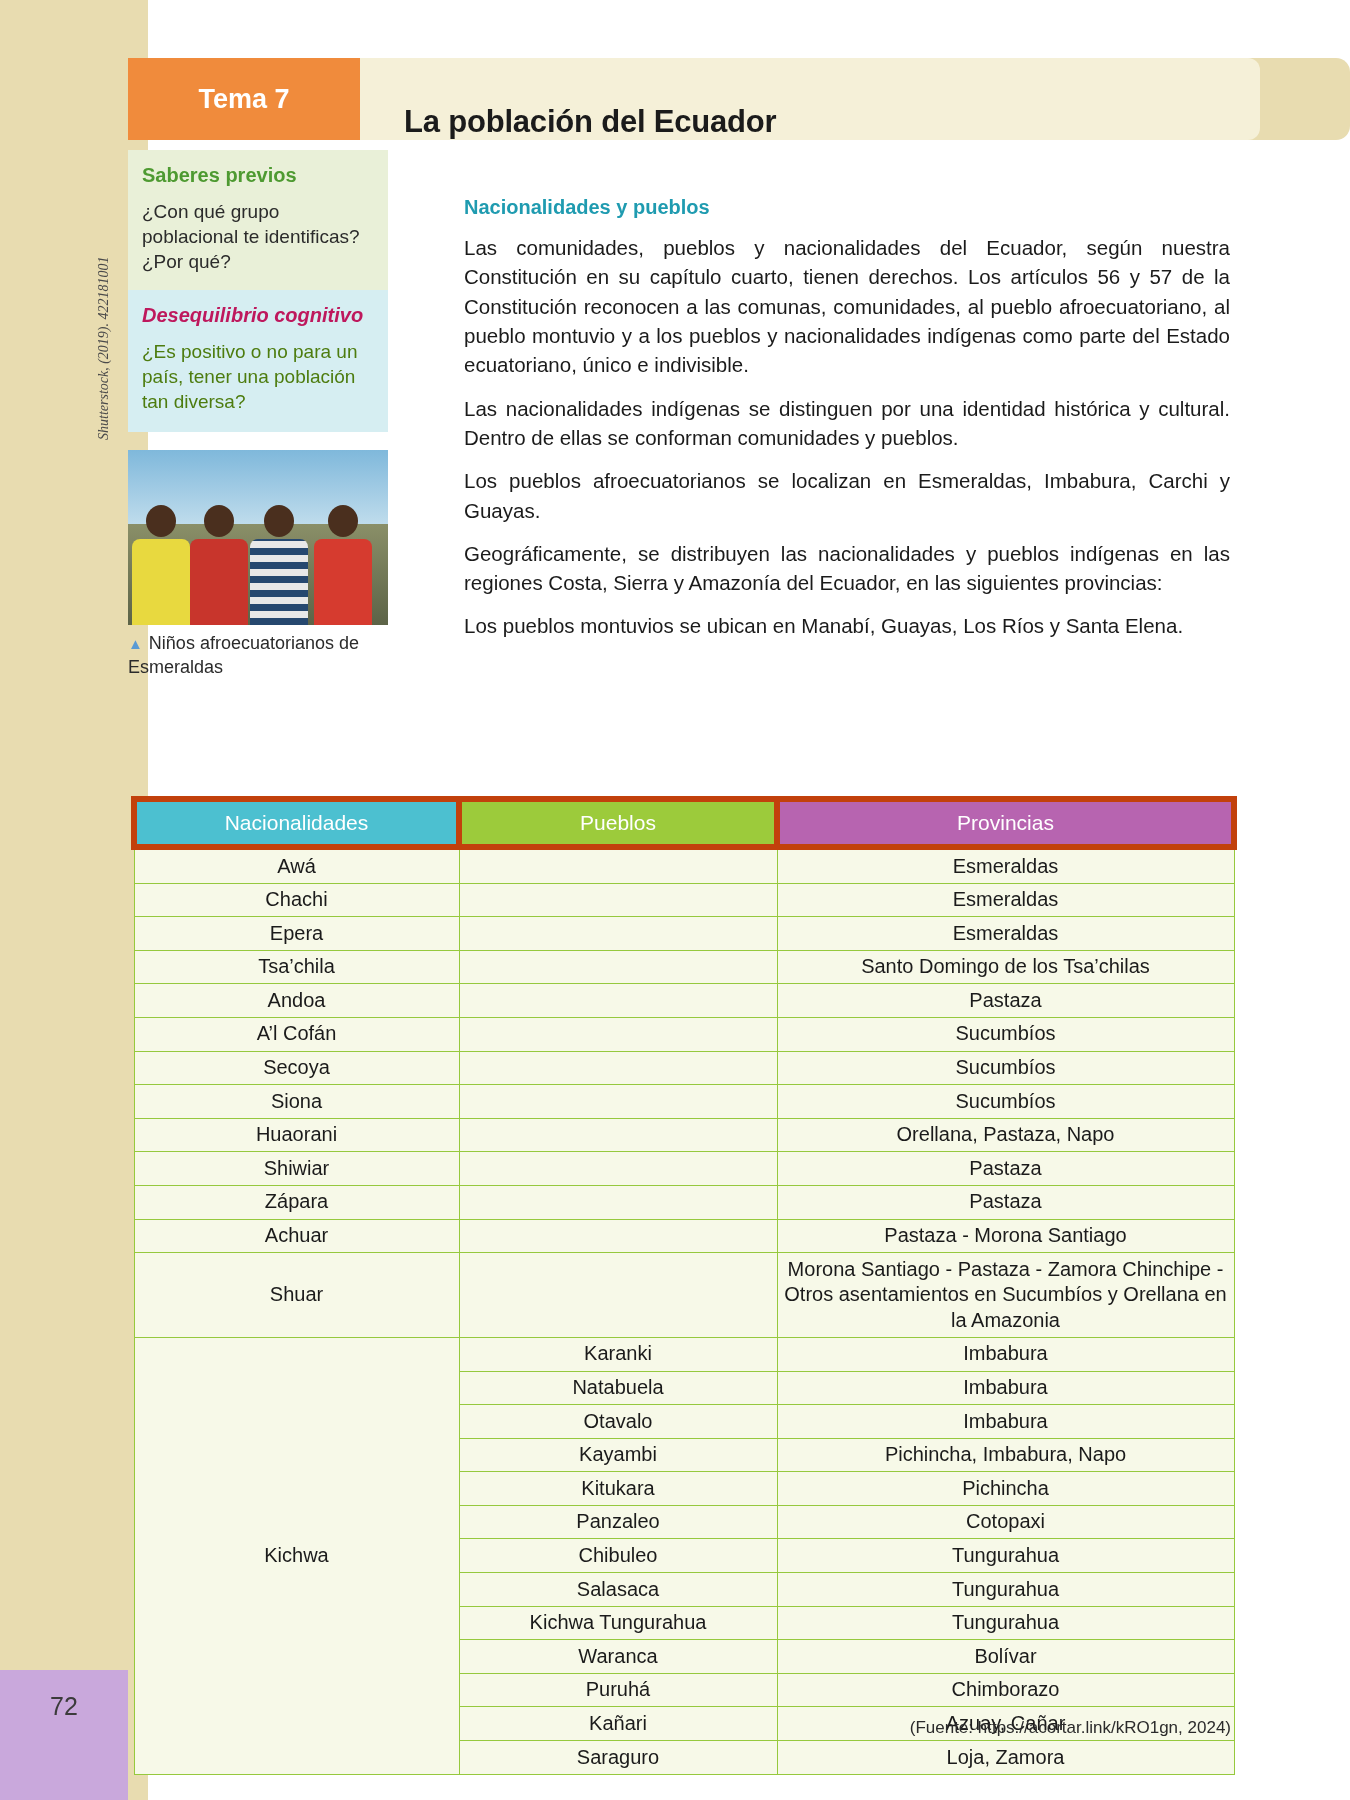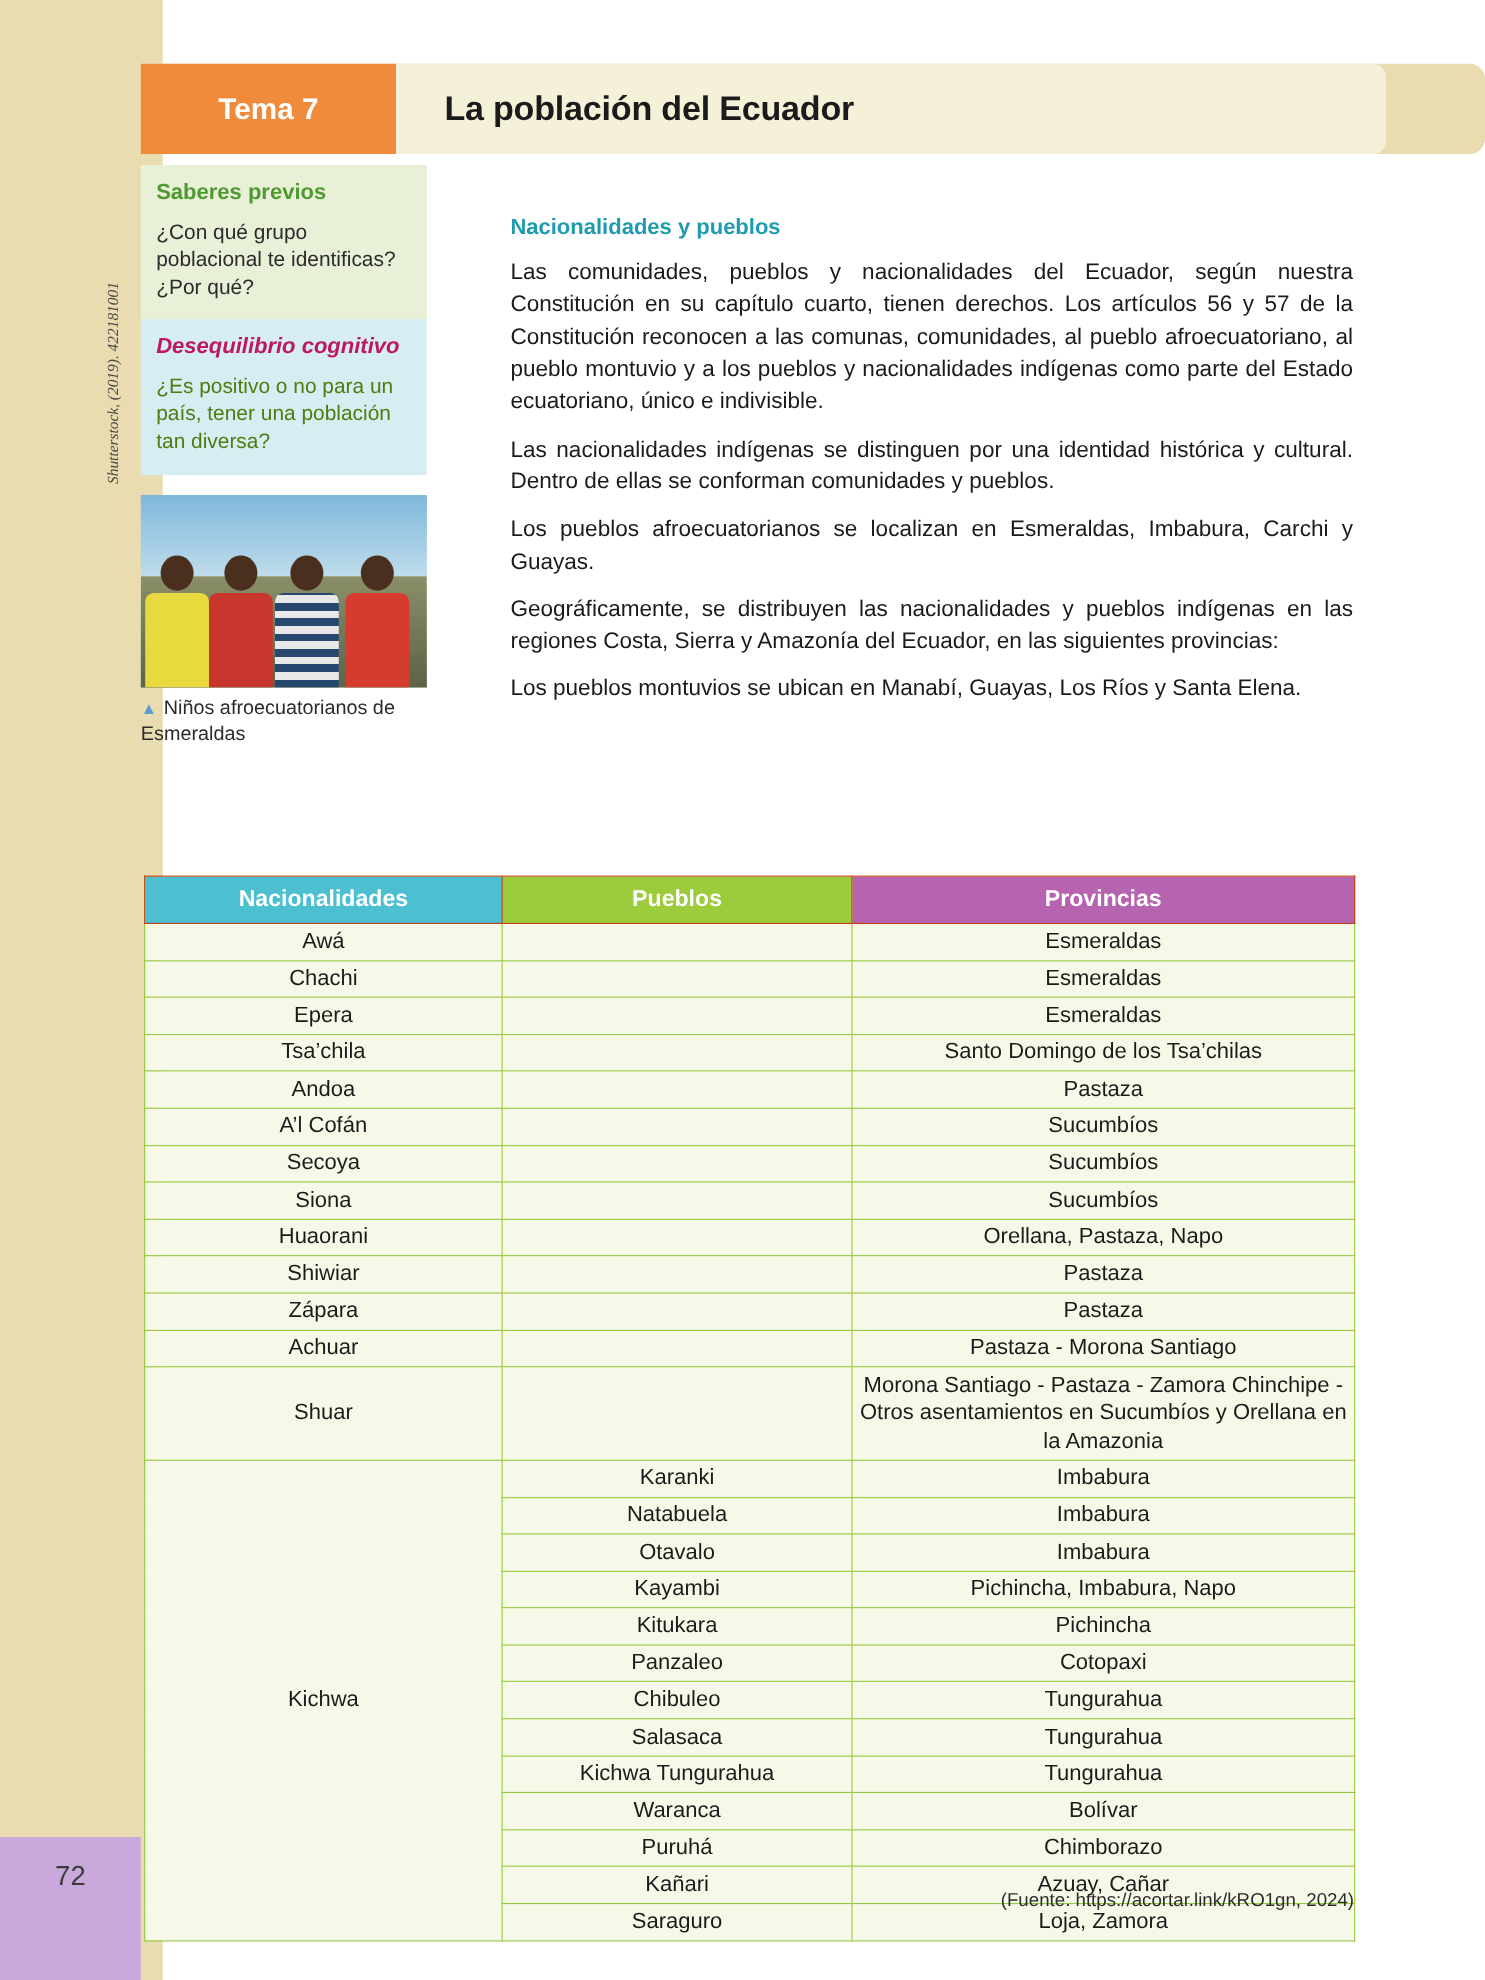--- a/index.html
+++ b/index.html
@@ -45,21 +45,21 @@
     border-bottom-right-radius: 14px;
   }
   .header-title-panel {
     position: absolute;
     left: 360px; top: 58px;
     width: 900px; height: 82px;
     background: #f5f0d8;
     border-top-right-radius: 12px;
     border-bottom-right-radius: 12px;
     display: flex;
-    align-items: center;
+    align-items: flex-end;
   }
   .header-title-panel h1 {
     margin: 0 0 0 44px;
     font-size: 31px;
     font-weight: bold;
     color: #1b1b1b;
     letter-spacing: -0.2px;
   }
   .tema-badge {
     position: absolute;
@@ -211,24 +211,24 @@
     width: 1100px;
   }
   table.data {
     width: 1100px;
     border-collapse: collapse;
     table-layout: fixed;
   }
   table.data th {
     color: #ffffff;
     font-size: 21px;
-    font-weight: bold;
+    font-weight: normal;
     padding: 9px 4px;
     text-align: center;
-    border: 1px solid #c2410c;
+    border: 6px solid #c2410c;
   }
   th.c-nac { background: #4cc0d0; width: 325px; }
   th.c-pue { background: #9ccb3b; width: 318px; }
   th.c-pro { background: #b764b0; width: 457px; }
   table.data td {
     border: 1px solid #96c93d;
     background: #f7f9e8;
     font-size: 20px;
     color: #1b1b1b;
     text-align: center;

